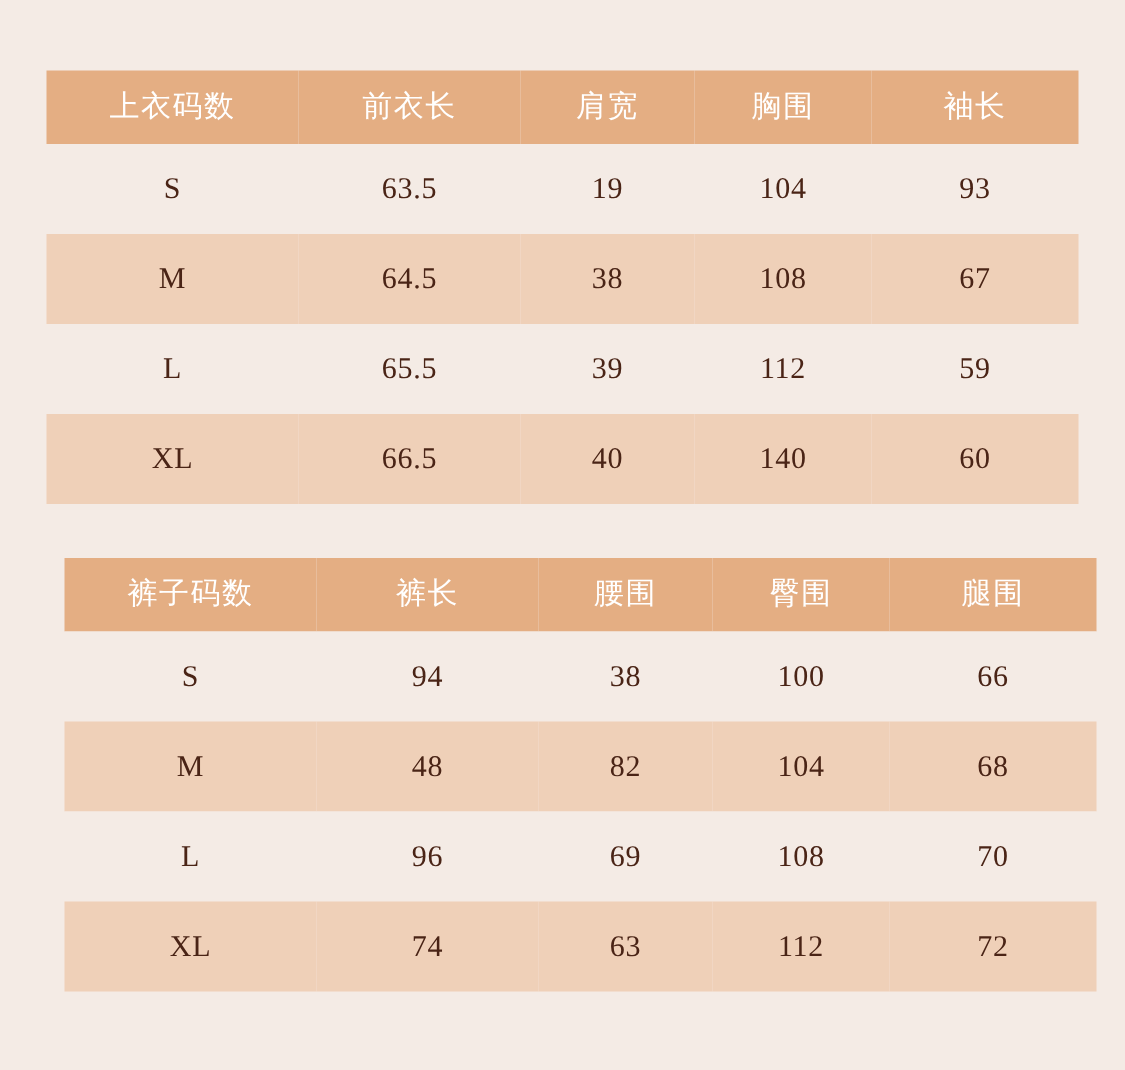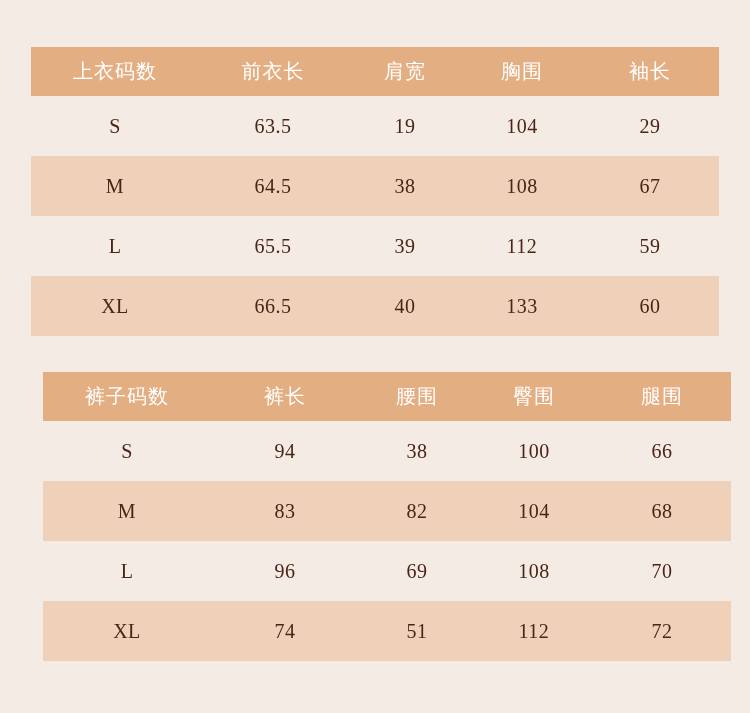--- a/index.html
+++ b/index.html
@@ -96,41 +96,41 @@
           <th>胸围</th>
           <th>袖长</th>
         </tr>
       </thead>
       <tbody>
         <tr class="row-light">
           <td>S</td>
           <td>63.5</td>
           <td>19</td>
           <td>104</td>
-          <td>29</td>
+          <td>93</td>
         </tr>
         <tr class="row-tint">
           <td>M</td>
           <td>64.5</td>
           <td>38</td>
           <td>108</td>
           <td>67</td>
         </tr>
         <tr class="row-light">
           <td>L</td>
           <td>65.5</td>
           <td>39</td>
           <td>112</td>
           <td>59</td>
         </tr>
         <tr class="row-tint">
           <td>XL</td>
           <td>66.5</td>
           <td>40</td>
-          <td>133</td>
+          <td>140</td>
           <td>60</td>
         </tr>
       </tbody>
     </table>
   </div>
 
   <div class="table-block-bottoms">
     <table class="size-table">
       <colgroup>
         <col class="col-size">
@@ -151,36 +151,36 @@
       <tbody>
         <tr class="row-light">
           <td>S</td>
           <td>94</td>
           <td>38</td>
           <td>100</td>
           <td>66</td>
         </tr>
         <tr class="row-tint">
           <td>M</td>
-          <td>83</td>
+          <td>48</td>
           <td>82</td>
           <td>104</td>
           <td>68</td>
         </tr>
         <tr class="row-light">
           <td>L</td>
           <td>96</td>
           <td>69</td>
           <td>108</td>
           <td>70</td>
         </tr>
         <tr class="row-tint">
           <td>XL</td>
           <td>74</td>
-          <td>51</td>
+          <td>63</td>
           <td>112</td>
           <td>72</td>
         </tr>
       </tbody>
     </table>
   </div>
 
 </div>
 
 </body></html>

